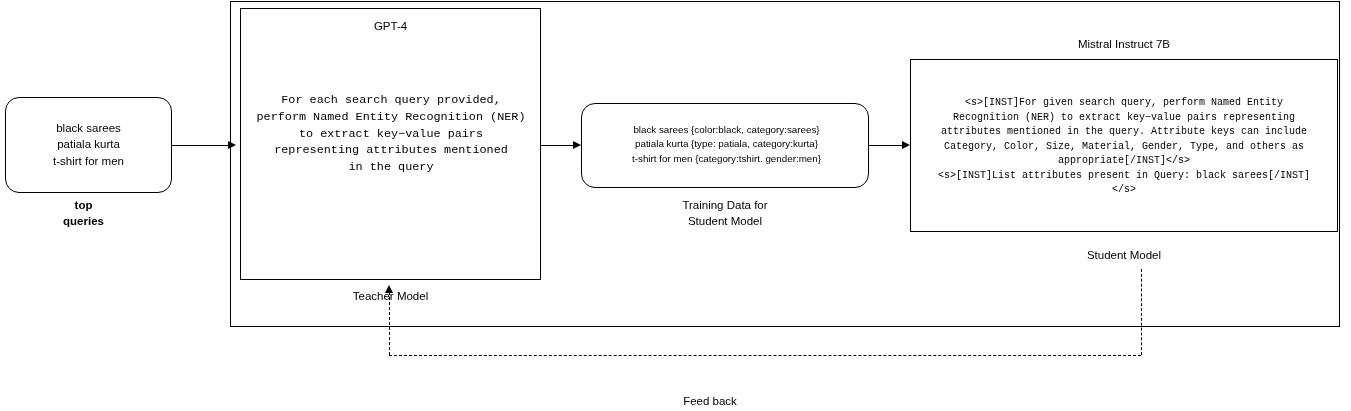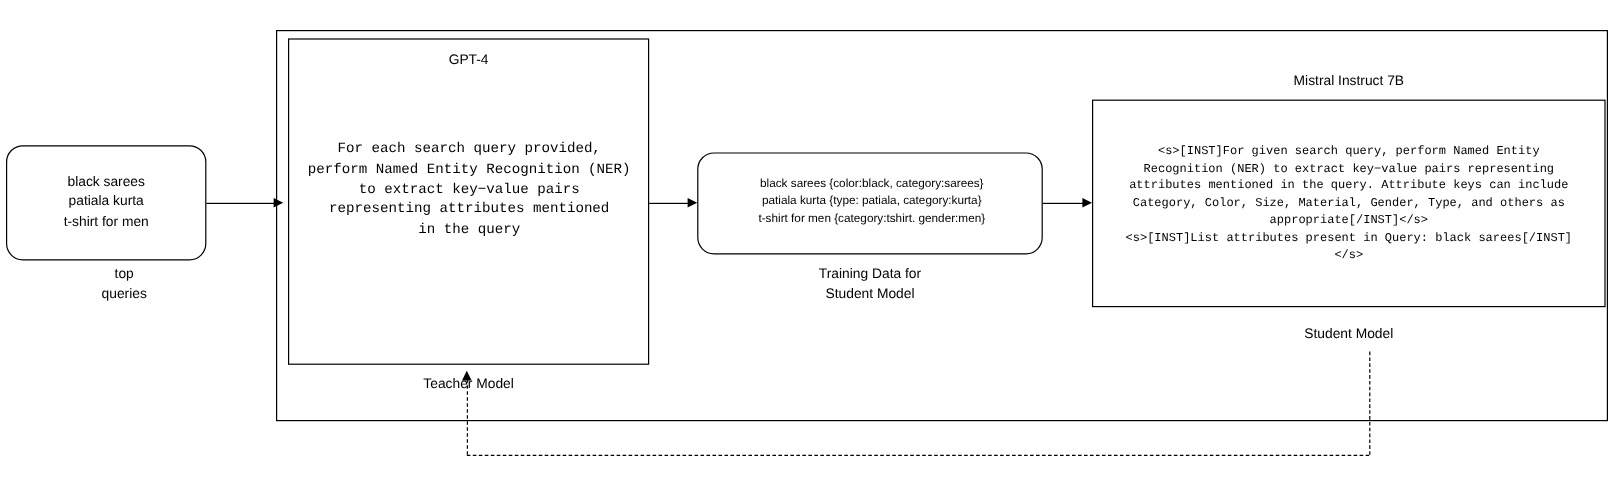--- a/index.html
+++ b/index.html
@@ -11,21 +11,21 @@
     font-family: "Liberation Sans", sans-serif;
     color: #000000;
   }
   #canvas {
     position: relative;
     width: 1351px;
     height: 411px;
     overflow: hidden;
     background: #ffffff;
   }
-  .abs { position: absolute; margin-top: 24px; }
+  .abs { position: absolute; }
 
   
   .outer-frame {
     left: 230px; top: 1px;
     width: 1110px; height: 326px;
     border: 1.4px solid #000000;
     box-sizing: border-box;
     background: transparent;
   }
   .box-rect {
@@ -76,23 +76,24 @@
     font-family: "Liberation Mono", "DejaVu Sans Mono", monospace;
     font-size: 10px;
     line-height: 1.45;
   }
 
   .queries-text {
     left: 5px; top: 120px;
     width: 167px;
   }
   .queries-caption {
-    left: 20px; top: 198px;
+    left: 0; top: 198px;
     width: 167px;
     line-height: 1.35;
+    font-weight: bold;
   }
 
   .gpt4-title {
     left: 240px; top: 18px;
     width: 301px;
   }
   .gpt4-prompt {
     left: 236px; top: 92px;
     width: 310px;
   }

